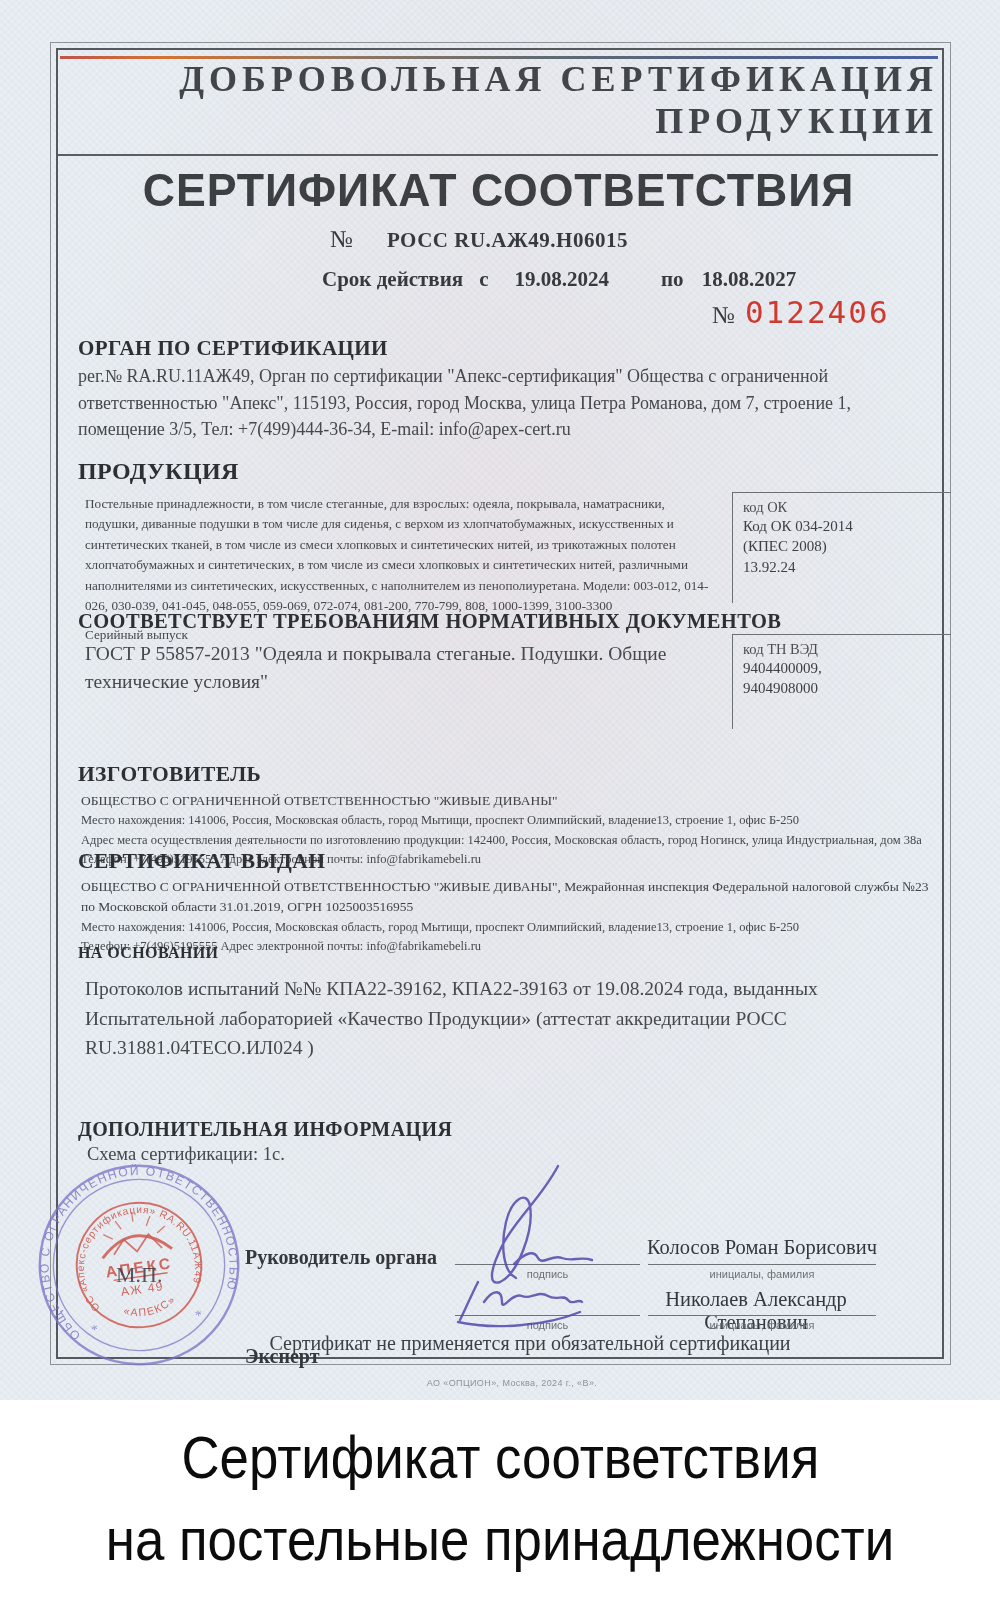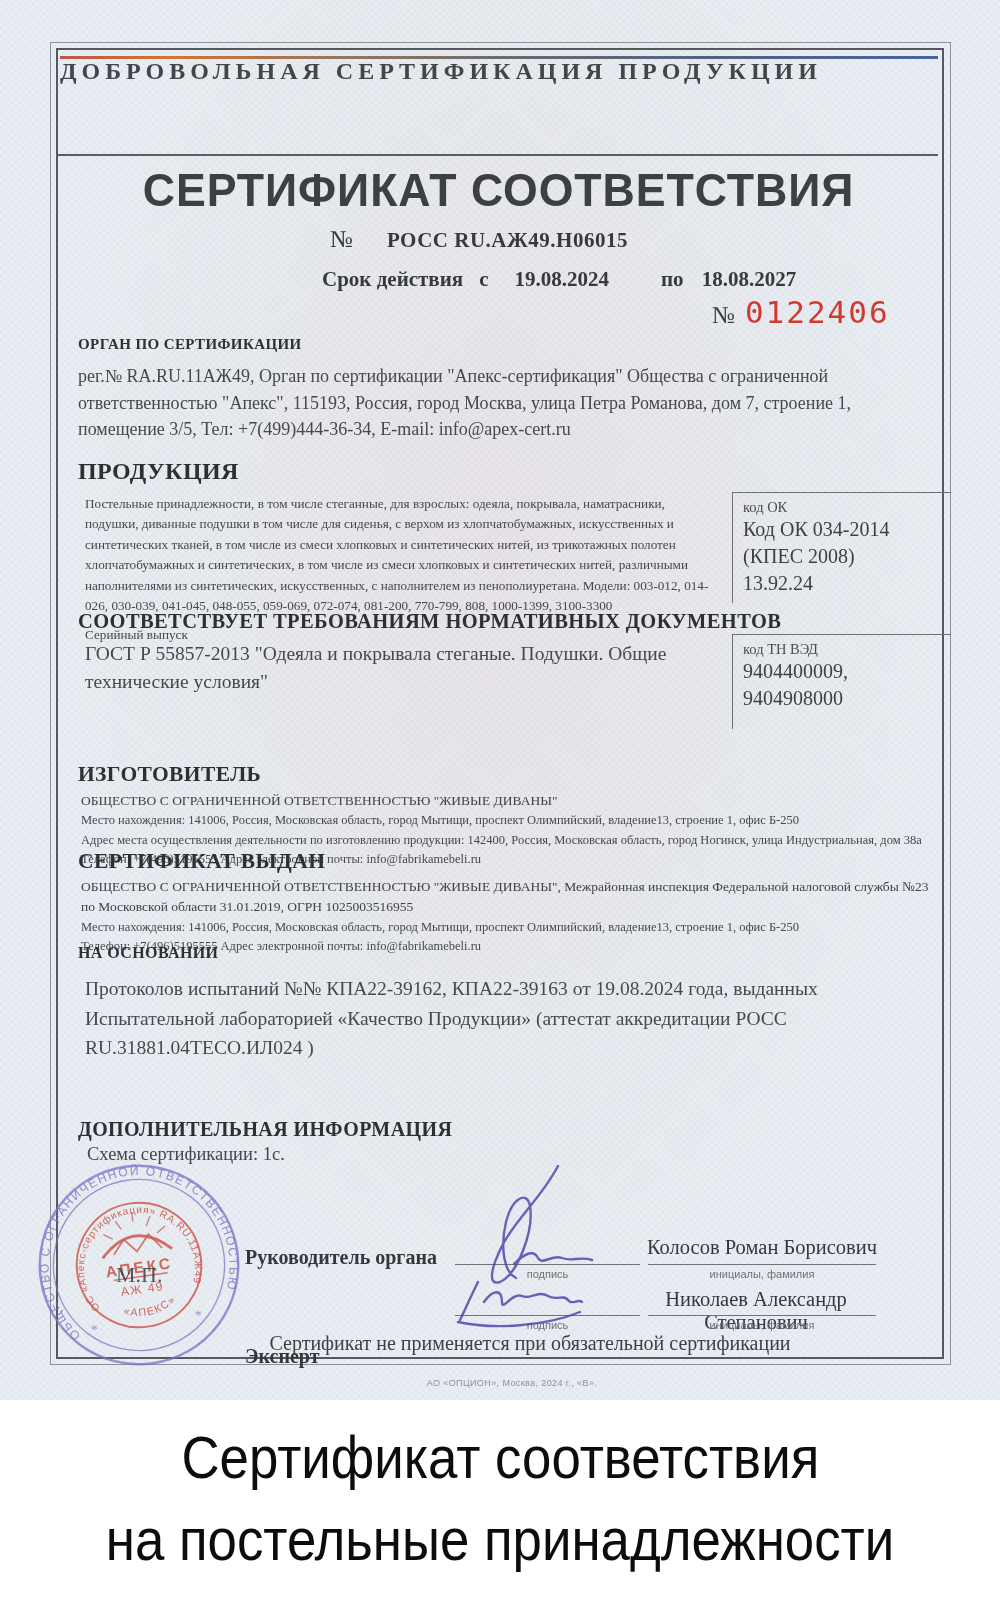--- a/index.html
+++ b/index.html
@@ -7,46 +7,46 @@
   .scan{position:absolute;left:0;top:0;width:1000px;height:1400px;
     background:
       radial-gradient(ellipse at 50% 40%, rgba(225,160,170,0.14), rgba(225,160,170,0) 62%),
       repeating-linear-gradient(45deg, rgba(150,175,200,0.06) 0 2px, rgba(255,255,255,0) 2px 5px),
       repeating-linear-gradient(-45deg, rgba(150,175,200,0.05) 0 2px, rgba(255,255,255,0) 2px 5px),
       #e9eef2;}
   .frame-outer{position:absolute;left:50px;top:42px;width:899px;height:1321px;border:1px solid #8d9296;}
   .frame-inner{position:absolute;left:56px;top:48px;width:884px;height:1307px;border:2px solid #55595d;}
   .top-stripe{position:absolute;left:60px;top:56px;width:878px;height:3px;
     background:linear-gradient(90deg,#b82c20 0%,#d35400 12%,#7f5a3c 32%,#3d4a52 55%,#2c3e70 80%,#24408e 100%);opacity:.8;}
-  .banner{position:absolute;left:60px;top:58px;width:878px;text-align:left;
-    font-weight:bold;font-size:24px;letter-spacing:5px;color:#42464b;}
+  .banner{position:absolute;left:60px;top:58px;width:878px;text-align:right;
+    font-weight:bold;font-size:36px;letter-spacing:5px;color:#42464b;}
   .banner-rule{position:absolute;left:58px;top:154px;width:880px;height:2px;background:#5a5e63;}
   .big-title{position:absolute;left:60px;top:162px;width:878px;text-align:center;}
   .big-title span{display:inline-block;transform:scaleX(0.95);transform-origin:center;
     font-family:"Liberation Sans",sans-serif;font-weight:bold;font-size:47px;letter-spacing:1px;color:#3c4043;}
   .certno-row{position:absolute;left:330px;top:226px;font-size:21px;color:#36393d;}
   .certno-row .nolbl{font-size:24px;margin-right:34px;}
   .certno-row b{font-weight:bold;letter-spacing:.5px;}
   .validity-row{position:absolute;left:322px;top:267px;font-size:21px;font-weight:bold;color:#36393d;}
   .validity-row .gap1{display:inline-block;width:16px;}
   .validity-row .gap2{display:inline-block;width:26px;}
   .validity-row .gap3{display:inline-block;width:52px;}
   .validity-row .gap4{display:inline-block;width:18px;}
   .rednum-row{position:absolute;left:712px;top:294px;font-size:24px;color:#3a3d41;}
   .rednum{font-family:"DejaVu Sans Mono",monospace;font-size:31px;color:#cf3a2e;letter-spacing:2px;margin-left:10px;}
   .sec-head{position:absolute;font-weight:bold;color:#2c2f33;letter-spacing:.4px;}
   .sec-body{position:absolute;color:#45484c;}
-  .h-organ{left:78px;top:336px;font-size:15px;text-align:center;}
+  .h-organ{left:78px;top:336px;font-size:21px;text-align:center;}
   .b-organ{left:78px;top:363px;width:814px;font-size:18px;line-height:1.48;}
   .h-product{left:78px;top:458px;font-size:24px;}
   .b-product{left:85px;top:494px;width:630px;font-size:13.2px;line-height:1.55;}
   .b-serial{margin-top:8px;}
   .codebox{position:absolute;border-top:1.5px solid #6b7075;border-left:1.5px solid #6b7075;padding:6px 10px;}
   .codebox .cb-label{font-size:14.5px;color:#4a4d51;}
-  .codebox .cb-line{font-size:20px;color:#3d4044;line-height:1.35;}
+  .codebox .cb-line{font-size:15px;color:#3d4044;line-height:1.35;}
   .box-ok{left:732px;top:492px;width:198px;height:98px;}
   .box-tn{left:732px;top:634px;width:198px;height:82px;}
   .h-docs{left:78px;top:610px;font-size:20.5px;}
   .b-docs{left:85px;top:640px;width:600px;font-size:19.5px;line-height:1.45;}
   .h-manu{left:78px;top:762px;font-size:21.5px;}
   .b-manu{left:81px;top:791px;width:852px;}
   .h-issued{left:78px;top:849px;font-size:21.5px;}
   .b-issued{left:81px;top:877px;width:854px;}
   .org-line1{font-size:13.5px;color:#3f4246;line-height:1.5;}
   .org-line{font-size:12.5px;color:#45484c;line-height:1.55;}

